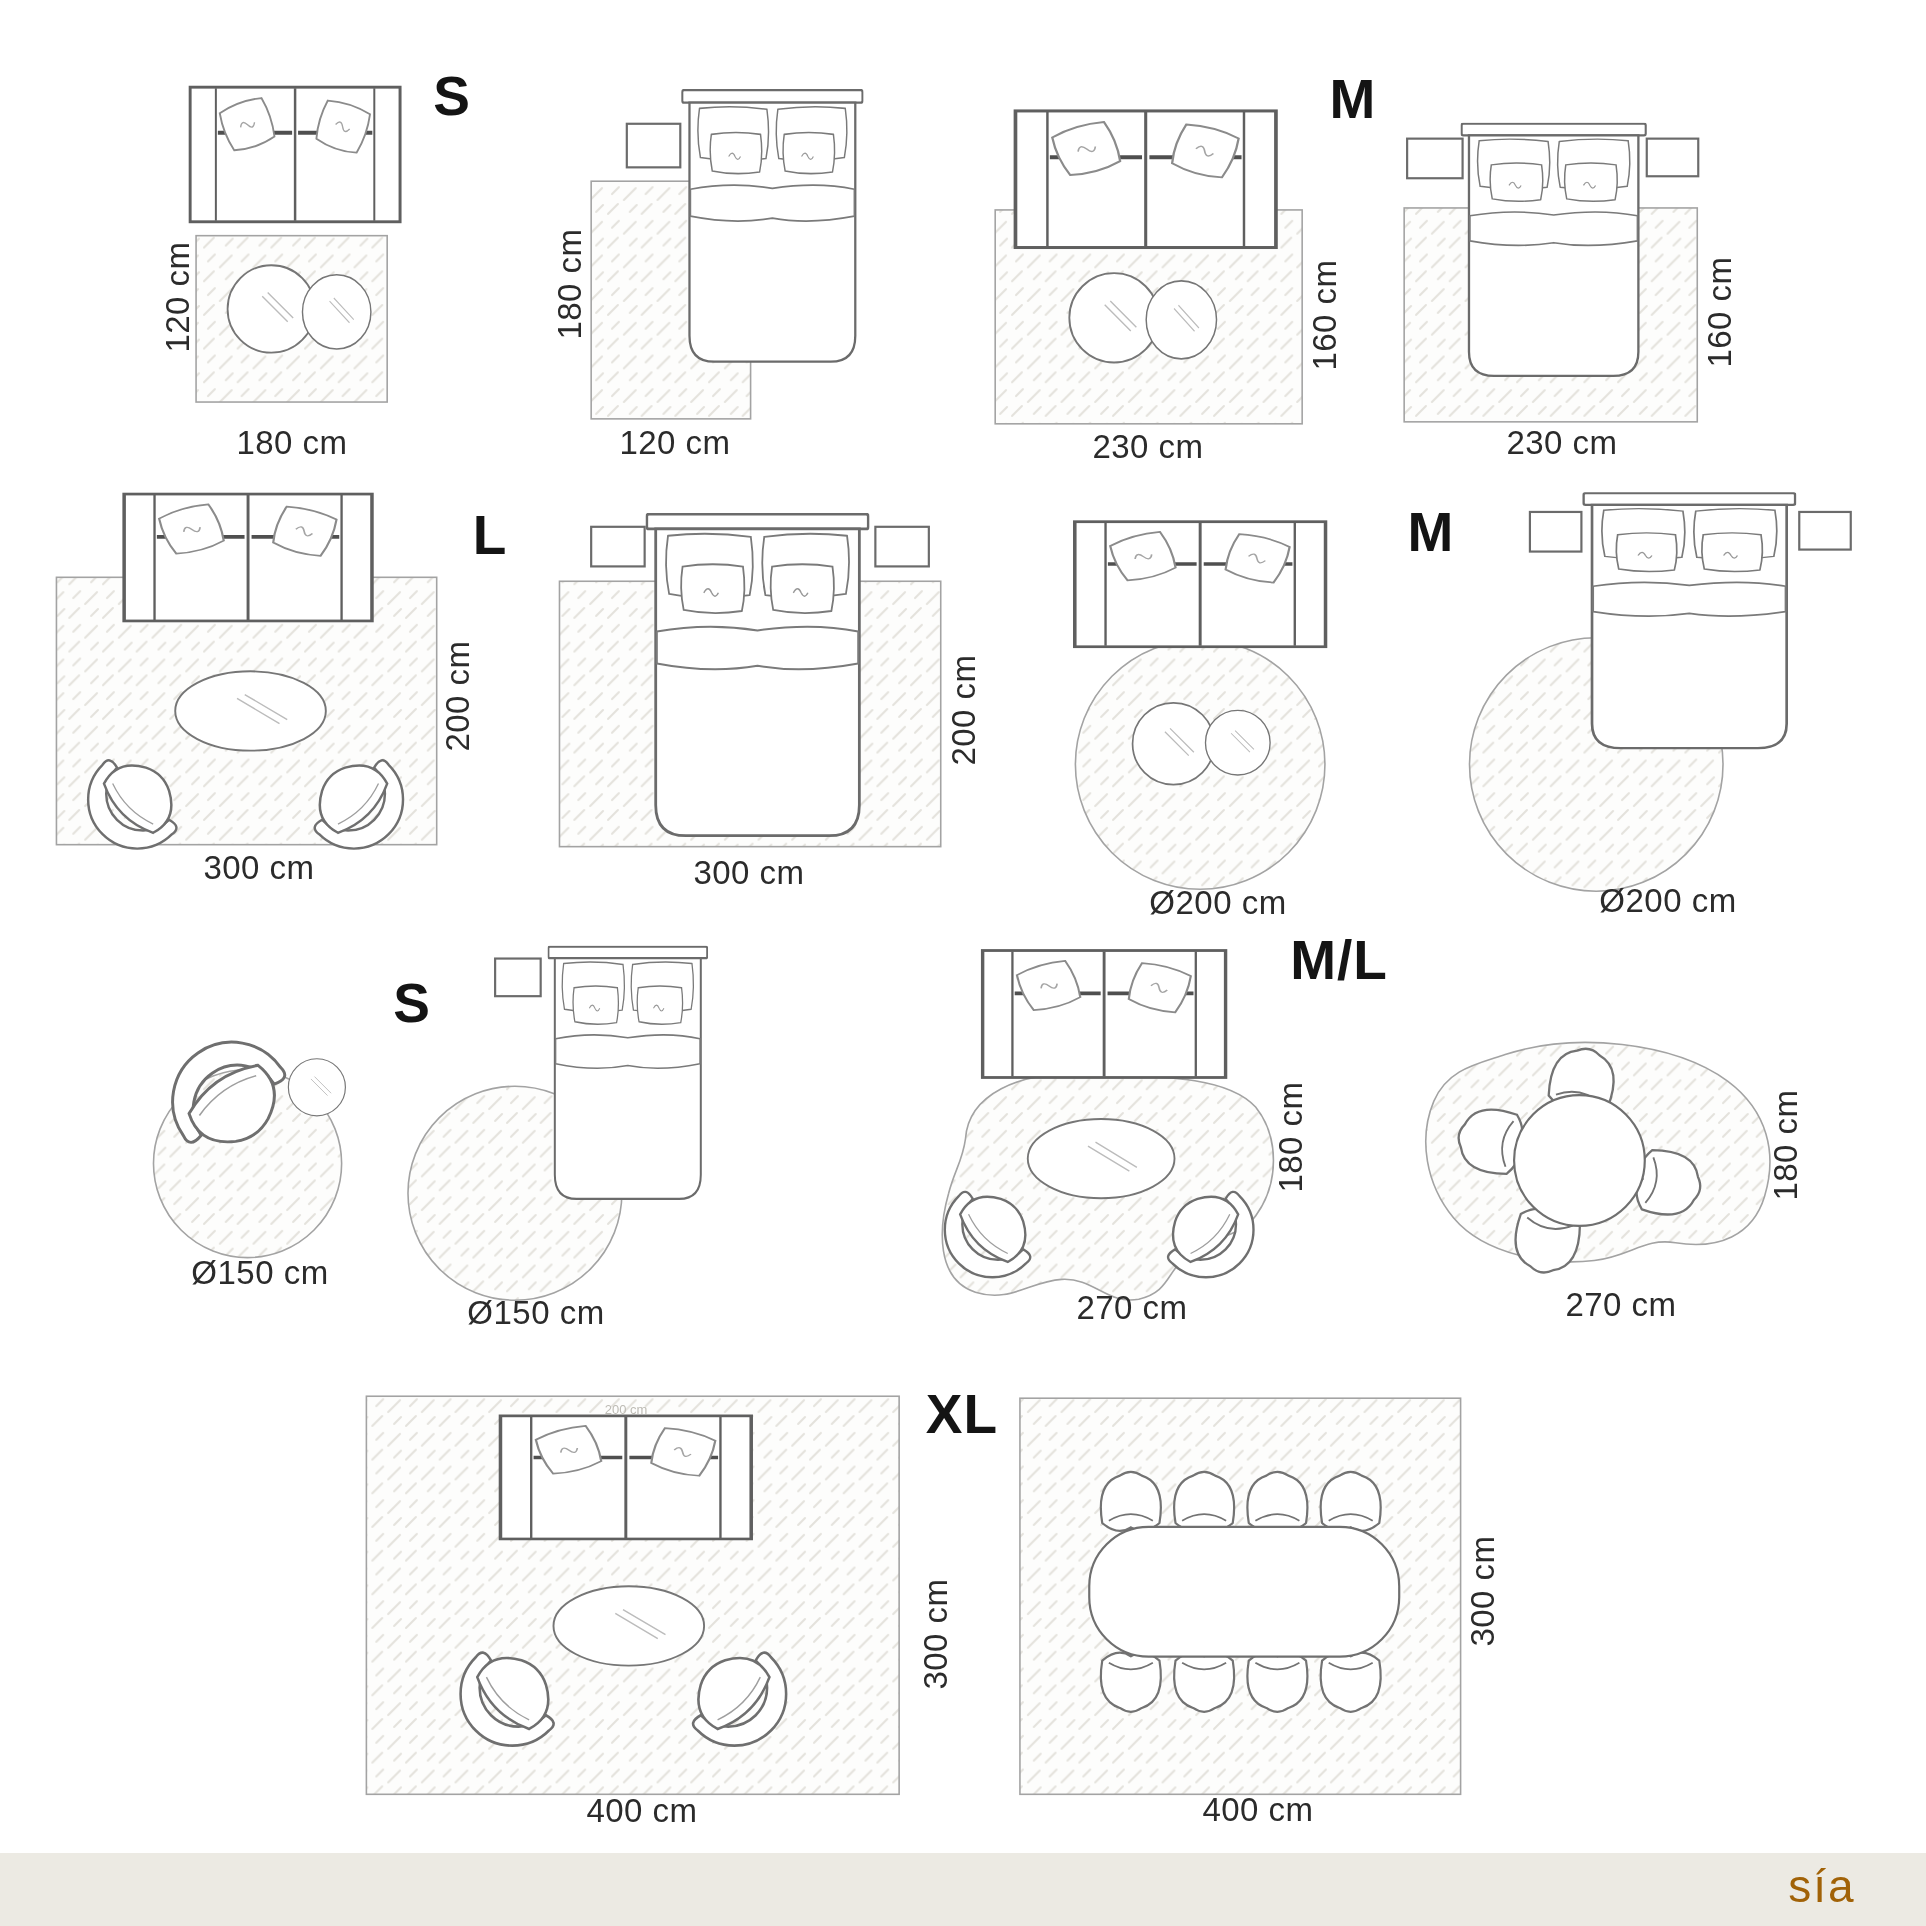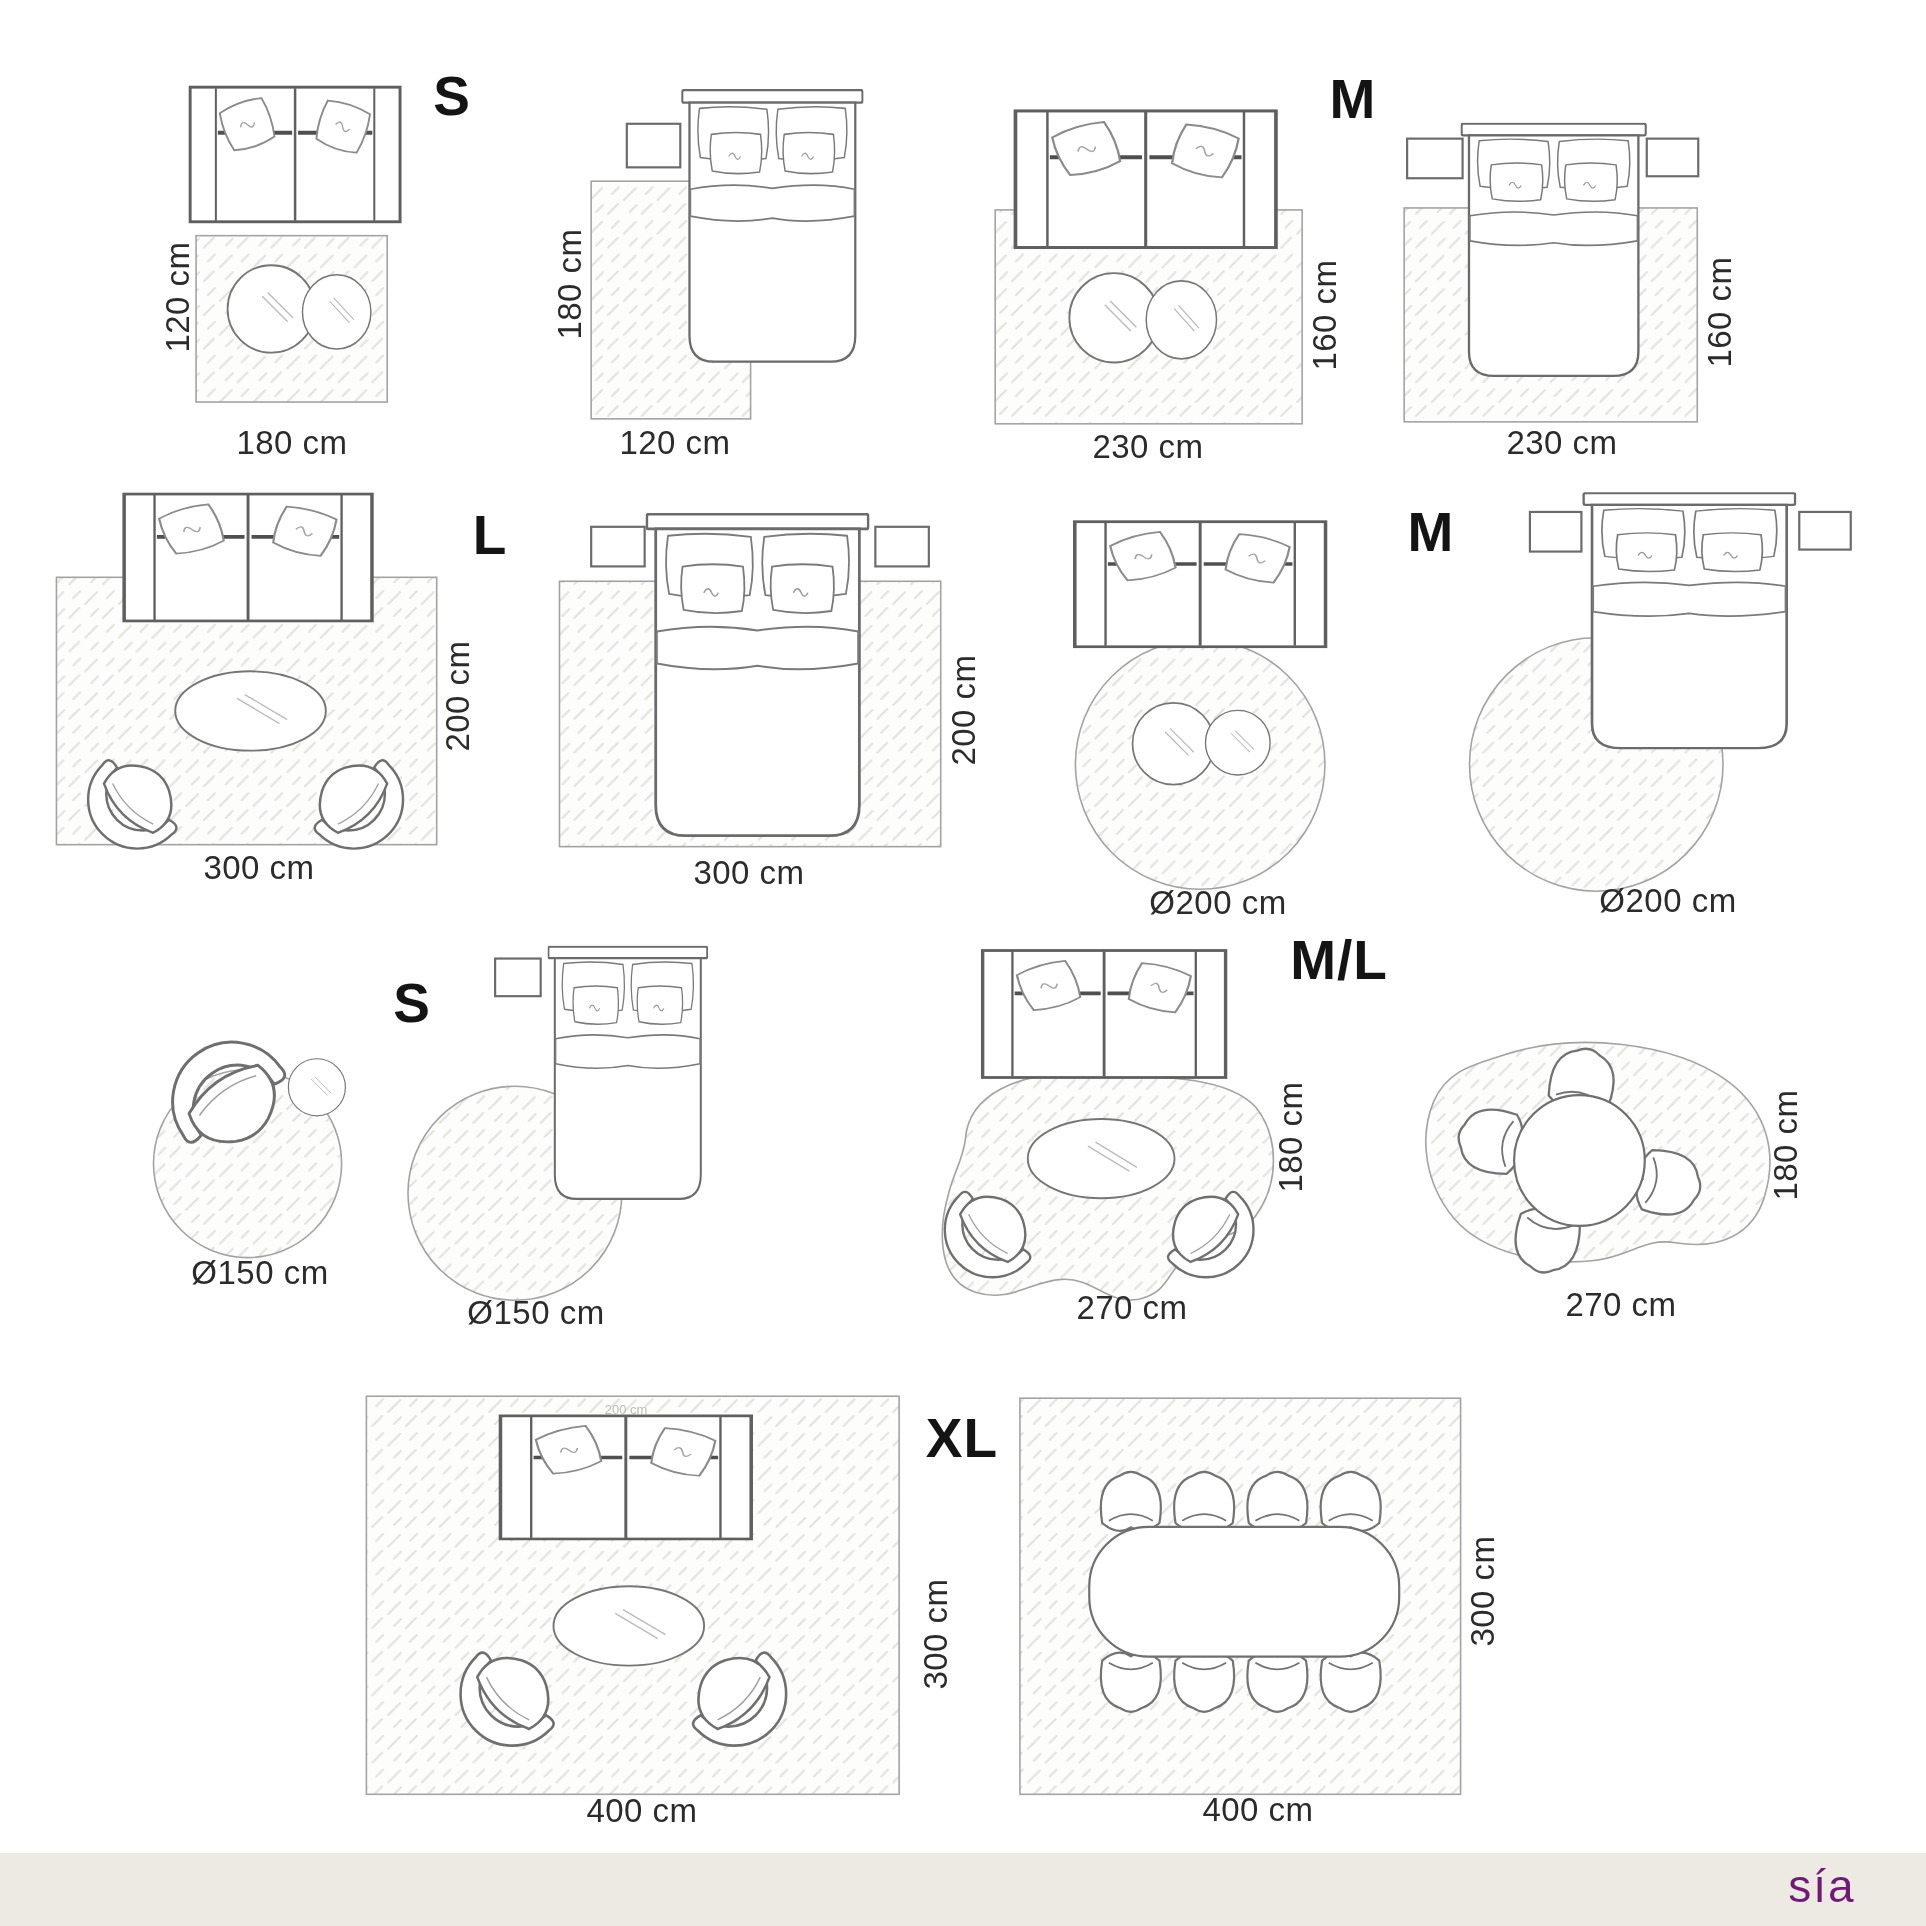--- a/index.html
+++ b/index.html
@@ -8,21 +8,21 @@
   #scene{position:absolute;left:0;top:0;}
   .dim{position:absolute;transform:translate(-50%,-50%);font-size:33px;color:#2b2b2b;
        white-space:nowrap;letter-spacing:0.5px;}
   .dim.v{transform:translate(-50%,-50%) rotate(-90deg);}
   .letter{position:absolute;transform:translate(-50%,-50%);font-size:55px;font-weight:700;
           color:#141414;white-space:nowrap;letter-spacing:1px;}
   .note{position:absolute;transform:translate(-50%,-50%);font-size:13px;color:#bdbbb4;
         white-space:nowrap;}
   .footer{position:absolute;left:0;top:1853px;width:1927px;height:73px;background:#ECEAE3;}
   .logo{position:absolute;left:1822px;top:1886px;transform:translate(-50%,-50%);
-        font-size:46px;color:#701a75;letter-spacing:2px;text-align:right;}
+        font-size:46px;color:#a16207;letter-spacing:2px;text-align:right;}
 </style>
 </head>
 <body>
 
 <div id="canvas">
 
 <svg id="scene" width="1927" height="1927" viewBox="0 0 1946 1946">
   <defs>
     <pattern id="hatch" width="34" height="34" patternUnits="userSpaceOnUse">
       <rect width="34" height="34" fill="#fdfdfc"></rect>
@@ -260,21 +260,21 @@
   <span class="dim v" style="left:1291px;top:1137px;">180 cm</span>
   <span class="dim" style="left:1132px;top:1308px;">270 cm</span>
   <span class="letter" style="left:1339px;top:960px;">M/L</span>
 
   <span class="dim v" style="left:1786px;top:1145px;">180 cm</span>
   <span class="dim" style="left:1621px;top:1305px;">270 cm</span>
 
   <span class="note" style="left:626px;top:1409px;">200 cm</span>
   <span class="dim v" style="left:936px;top:1634px;">300 cm</span>
   <span class="dim" style="left:642px;top:1811px;">400 cm</span>
-  <span class="letter" style="left:962px;top:1414px;margin-top:24px;">XL</span>
+  <span class="letter" style="left:962px;top:1414px;">XL</span>
 
   <span class="dim v" style="left:1483px;top:1591px;">300 cm</span>
   <span class="dim" style="left:1258px;top:1810px;">400 cm</span>
 
   <div class="footer"></div>
   <span class="logo">sía</span>
 </div>
 
 
 </body></html>

